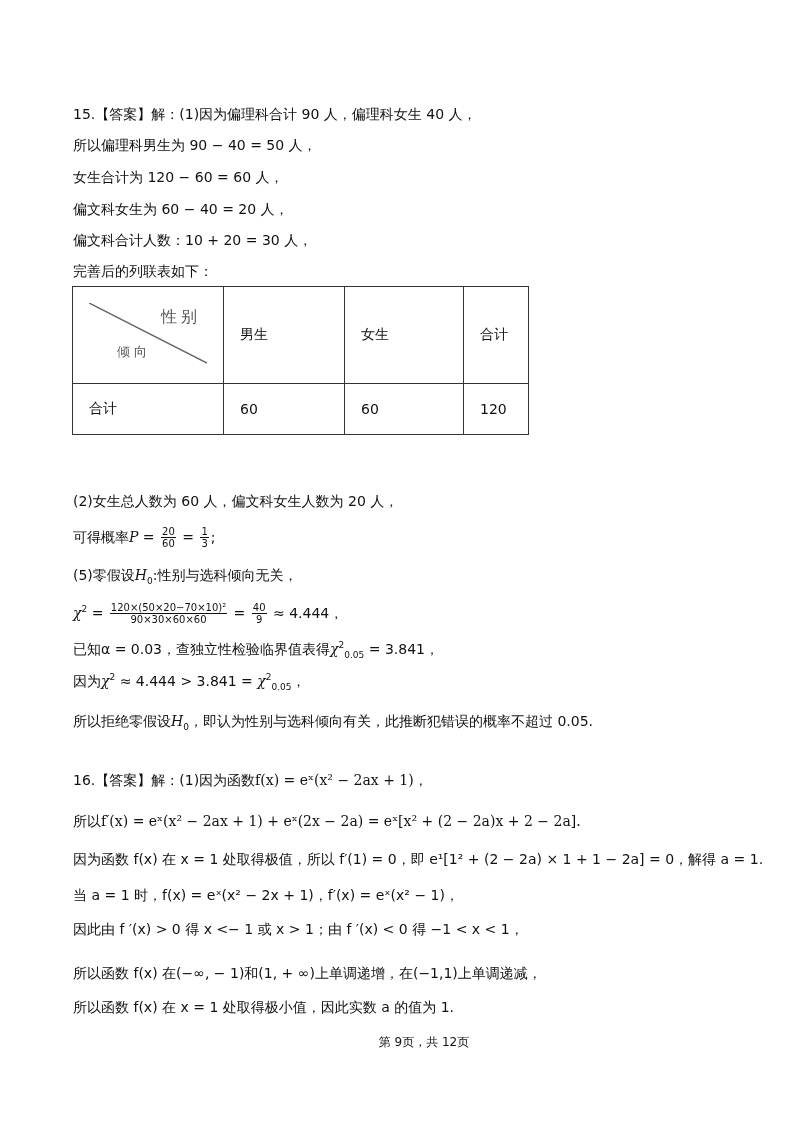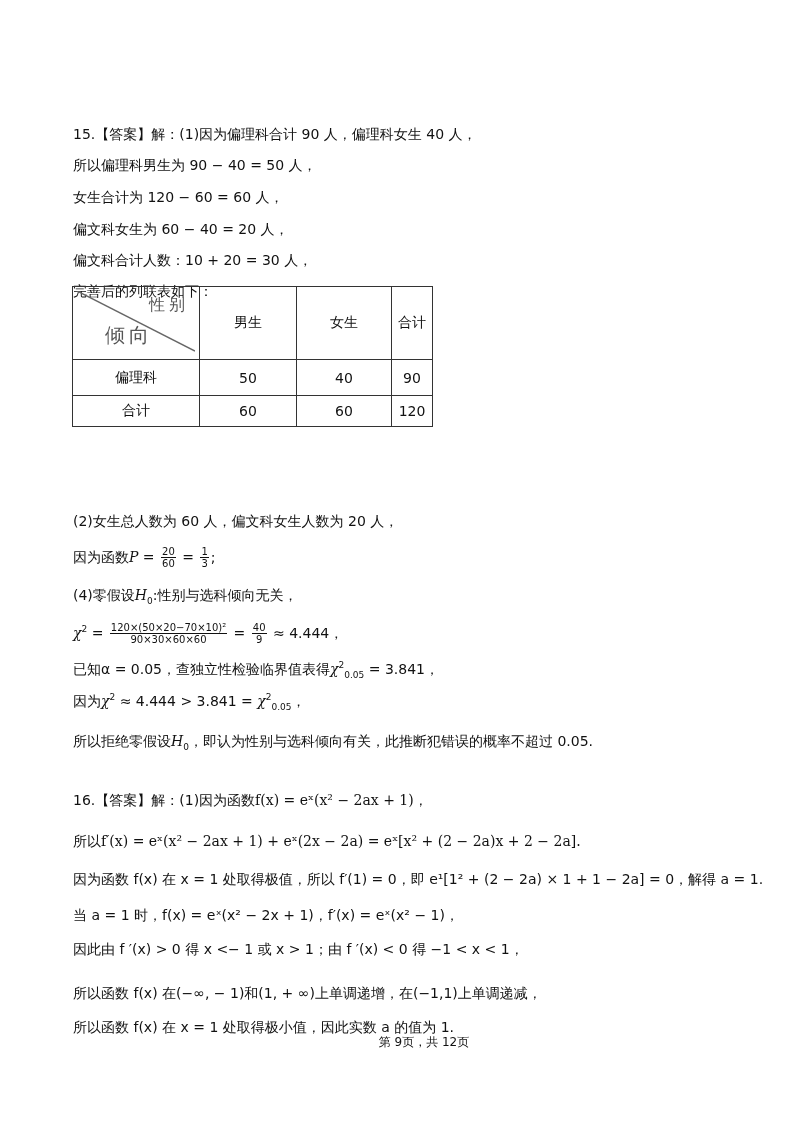--- a/index.html
+++ b/index.html
@@ -1,30 +1,30 @@
 <!DOCTYPE html>
 <html><head>
 <meta charset="utf-8">
 <style>
   html, body { margin: 0; padding: 0; background: #ffffff; }
   body { width: 800px; height: 1132px; position: relative; overflow: hidden;
          font-family: "DejaVu Sans", "Liberation Sans", sans-serif; color: #111; }
-  .line { position: absolute; left: 73px; font-size: 14px; line-height: 18px; white-space: nowrap; margin-top: 20px; }
+  .line { position: absolute; left: 73px; font-size: 14px; line-height: 18px; white-space: nowrap; }
   .m { font-family: "DejaVu Serif", "Liberation Serif", serif; }
   .it { font-style: italic; font-family: "DejaVu Serif", "Liberation Serif", serif; }
   sup, sub { font-size: 9px; line-height: 0; }
   .frac { display: inline-block; vertical-align: middle; text-align: center; font-size: 10px; line-height: 11px; margin: 0 2px; }
   .frac .num { display: block; border-bottom: 1px solid #111; padding: 0 1px; }
   .frac .den { display: block; padding: 0 1px; }
   table.ct { position: absolute; left: 72px; top: 286px; border-collapse: collapse; font-size: 14px; }
-  table.ct td { border: 1.5px solid #333; text-align: center; padding: 4px; }
+  table.ct td { border: 1.5px solid #333; text-align: left; padding: 16px; }
   .diag { position: relative; width: 118px; height: 64px; overflow: hidden; }
   .diag svg { position: absolute; left: 0; top: 0; }
   .diag .tr { position: absolute; right: 6px; top: 4px; font-size: 16px; color: #555; letter-spacing: 4px; font-family: "DejaVu Serif", serif; }
-  .diag .bl { position: absolute; left: 28px; bottom: 6px; font-size: 20px; color: #555; letter-spacing: 4px; font-family: "DejaVu Serif", serif; }
+  .diag .bl { position: absolute; left: 28px; bottom: 6px; font-size: 13px; color: #555; letter-spacing: 4px; font-family: "DejaVu Serif", serif; }
   .footer { position: absolute; top: 1034px; left: 0; width: 800px; text-align: center; font-size: 12px; margin-left: 24px; }
 </style>
 </head>
 <body>
 
 <div>
   <div class="line" style="top:105px">15.【答案】解：(1)因为偏理科合计 90 人，偏理科女生 40 人，</div>
   <div class="line" style="top:136px">所以偏理科男生为 90 − 40 = 50 人，</div>
   <div class="line" style="top:168px">女生合计为 120 − 60 = 60 人，</div>
   <div class="line" style="top:200px">偏文科女生为 60 − 40 = 20 人，</div>
@@ -40,52 +40,46 @@
                 <line x1="0" y1="0" x2="118" y2="60" stroke="#666" stroke-width="1.5"></line>
               </svg>
           <span class="tr">性别</span>
           <span class="bl">倾向</span>
         </div>
       </td>
       <td style="width:88px">男生</td>
       <td style="width:86px">女生</td>
       <td style="width:32px">合计</td>
     </tr>
-    <tr style="height:36px">
-      <td>偏理科</td>
-      <td>50</td>
-      <td>40</td>
-      <td>90</td>
-    </tr>
     <tr style="height:31px">
       <td>合计</td>
       <td>60</td>
       <td>60</td>
       <td>120</td>
     </tr>
   </tbody>
     </table>
 
   <div class="line" style="top:492px">(2)女生总人数为 60 人，偏文科女生人数为 20 人，</div>
   <div class="line" style="top:526px">
-    <span>因为函数</span><span class="it">P</span> =
+    <span>可得概率</span><span class="it">P</span> =
     <span class="frac"><span class="num">20</span><span class="den">60</span></span> =
     <span class="frac"><span class="num">1</span><span class="den">3</span></span>;
   </div>
   <div class="line" style="top:566px">
-    <span>(4)零假设</span><span class="it">H</span><sub>0</sub><span>:性别与选科倾向无关，</span>
+    <span>(5)零假设</span><span class="it">H</span><sub>0</sub><span>:性别与选科倾向无关，</span>
   </div>
   <div class="line" style="top:602px">
     <span class="it">χ</span><sup>2</sup> =
     <span class="frac"><span class="num">120×(50×20−70×10)²</span><span class="den">90×30×60×60</span></span> =
     <span class="frac"><span class="num">40</span><span class="den">9</span></span>
     <span>≈ 4.444，</span>
   </div>
   <div class="line" style="top:640px">
-    <span>已知α = 0.05，查独立性检验临界值表得</span><span class="it">χ</span><sup>2</sup><sub>0.05</sub> <span>= 3.841，</span>
+    <span>已知α = 0.03，查独立性检验临界值表得</span><span class="it">χ</span><sup>2</sup><sub>0.05</sub> <span>= 3.841，</span>
   </div>
   <div class="line" style="top:672px">
     <span>因为</span><span class="it">χ</span><sup>2</sup> <span>≈ 4.444 &gt; 3.841 =</span> <span class="it">χ</span><sup>2</sup><sub>0.05</sub>，
   </div>
   <div class="line" style="top:712px">
     <span>所以拒绝零假设</span><span class="it">H</span><sub>0</sub><span>，即认为性别与选科倾向有关，此推断犯错误的概率不超过 0.05.</span>
   </div>
 </div>
 
 <div>

